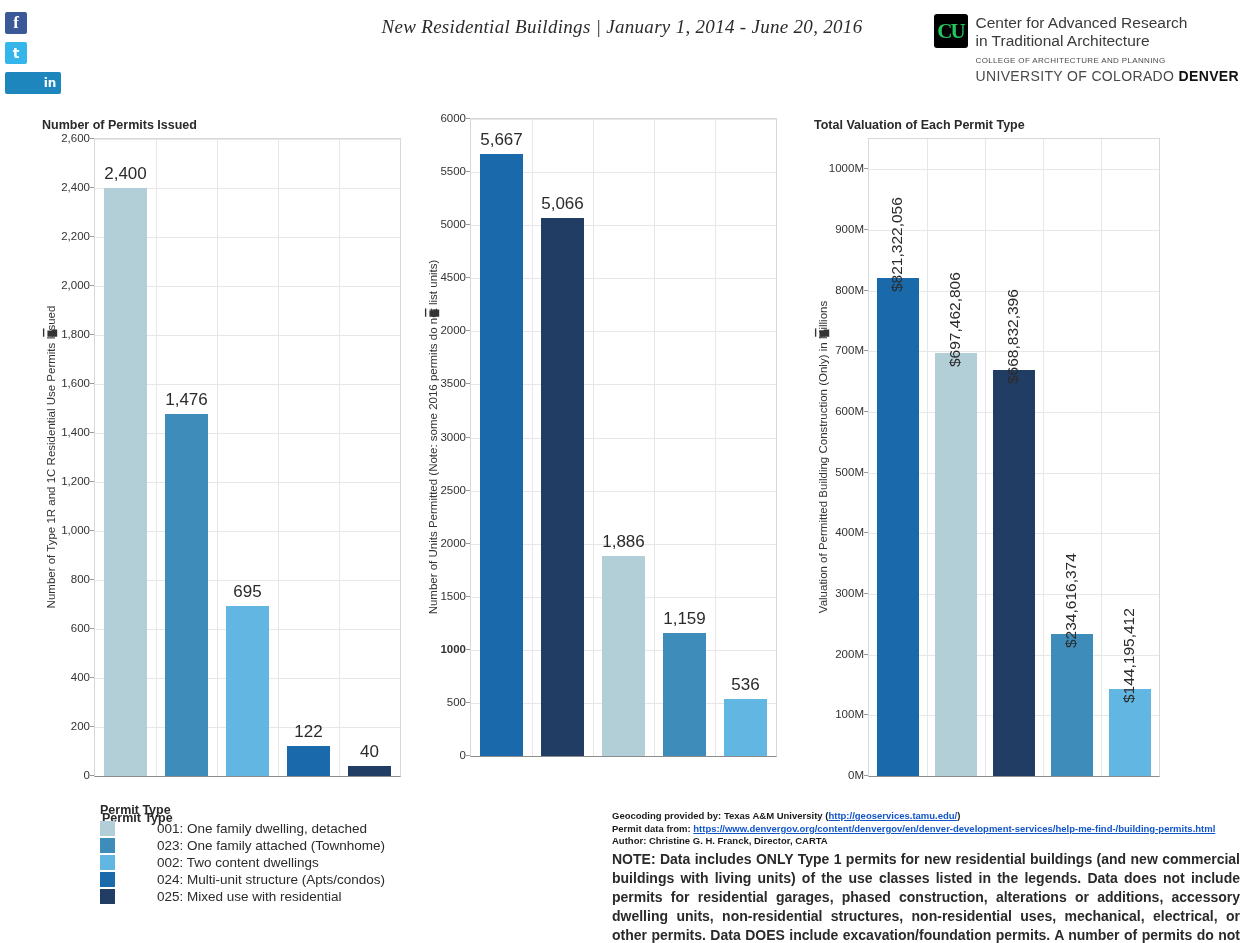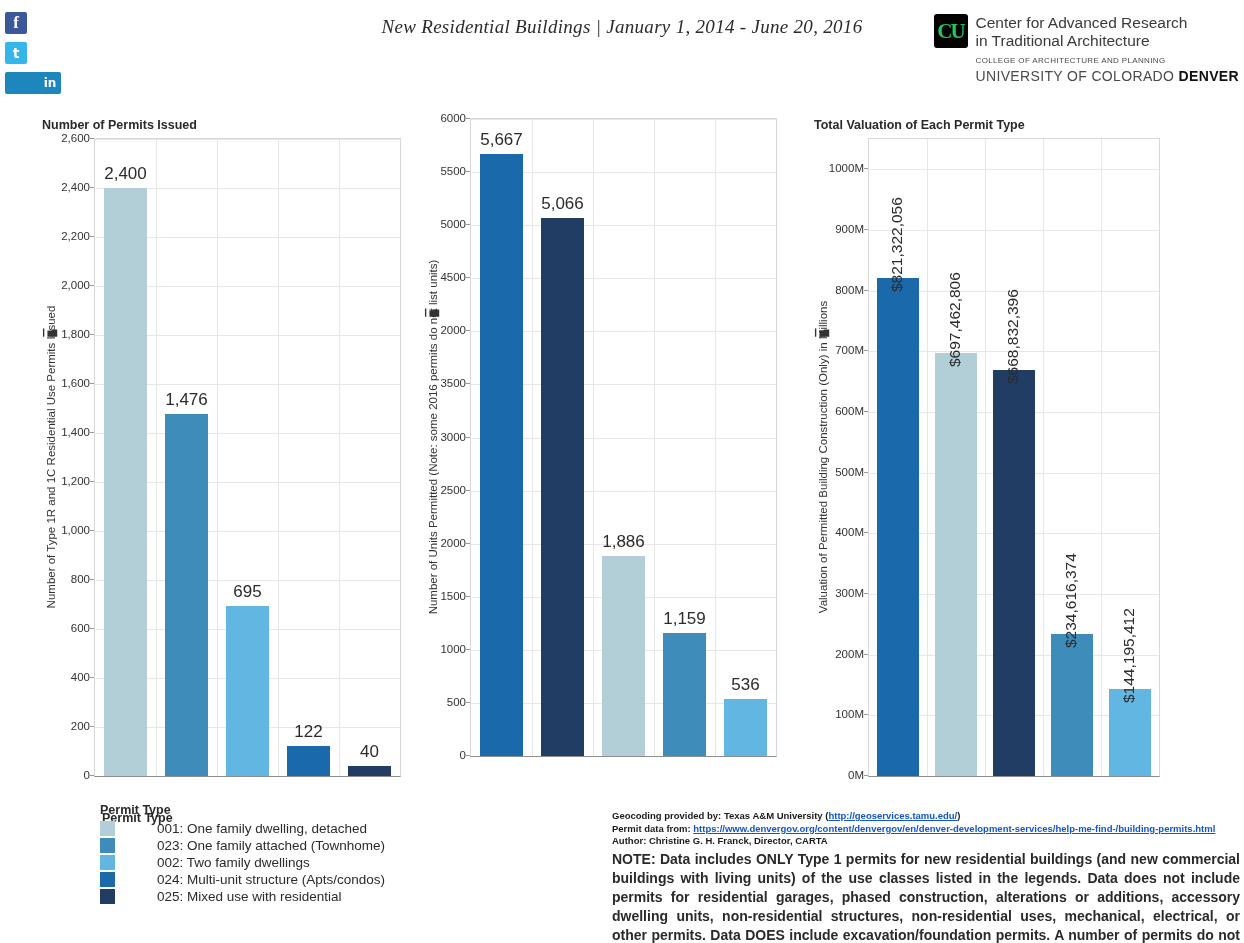--- a/index.html
+++ b/index.html
@@ -174,21 +174,21 @@
   <div class="chart-area" id="area-1" style="height: 663px;">
       <div class="ylab" style="height: 637px;">
         <span class="txt">Number of Units Permitted (Note: some 2016 permits do not list units)</span>
       </div>
       <div class="sorticon" style="font-size: 7px; top: 191.1px; left: 1px;">▎▆▇</div>
       <div class="ticks" style="left: 0px; width: 46px; height: 637px;">
         <div class="tick" style="top: 637px;">0</div>
         <div class="tickmark" style="top: 637px;"></div>
         <div class="tick" style="top: 583.917px;">500</div>
         <div class="tickmark" style="top: 583.917px;"></div>
-        <div class="tick" style="top: 530.833px;">1000</div>
+        <div class="tick" style="top: 530.833px; font-weight: bold;">1000</div>
         <div class="tickmark" style="top: 530.833px;"></div>
         <div class="tick" style="top: 477.75px;">1500</div>
         <div class="tickmark" style="top: 477.75px;"></div>
         <div class="tick" style="top: 424.667px;">2000</div>
         <div class="tickmark" style="top: 424.667px;"></div>
         <div class="tick" style="top: 371.583px;">2500</div>
         <div class="tickmark" style="top: 371.583px;"></div>
         <div class="tick" style="top: 318.5px;">3000</div>
         <div class="tickmark" style="top: 318.5px;"></div>
         <div class="tick" style="top: 265.417px;">3500</div>
@@ -300,21 +300,21 @@
   <div class="legend-row">
     <span class="swatch" style="background:#b2ced7"></span>
     <span class="legend-label">001: One family dwelling, detached</span>
   </div>
   <div class="legend-row">
     <span class="swatch" style="background:#3d8cba"></span>
     <span class="legend-label">023:  One family attached (Townhome)</span>
   </div>
   <div class="legend-row">
     <span class="swatch" style="background:#62b6e2"></span>
-    <span class="legend-label">002: Two family dwellings</span>
+    <span class="legend-label">002: Two content dwellings</span>
   </div>
   <div class="legend-row">
     <span class="swatch" style="background:#1a6aab"></span>
     <span class="legend-label">024:  Multi-unit structure (Apts/condos)</span>
   </div>
   <div class="legend-row">
     <span class="swatch" style="background:#213d63"></span>
     <span class="legend-label">025:  Mixed use with residential</span>
   </div>
 </div>

